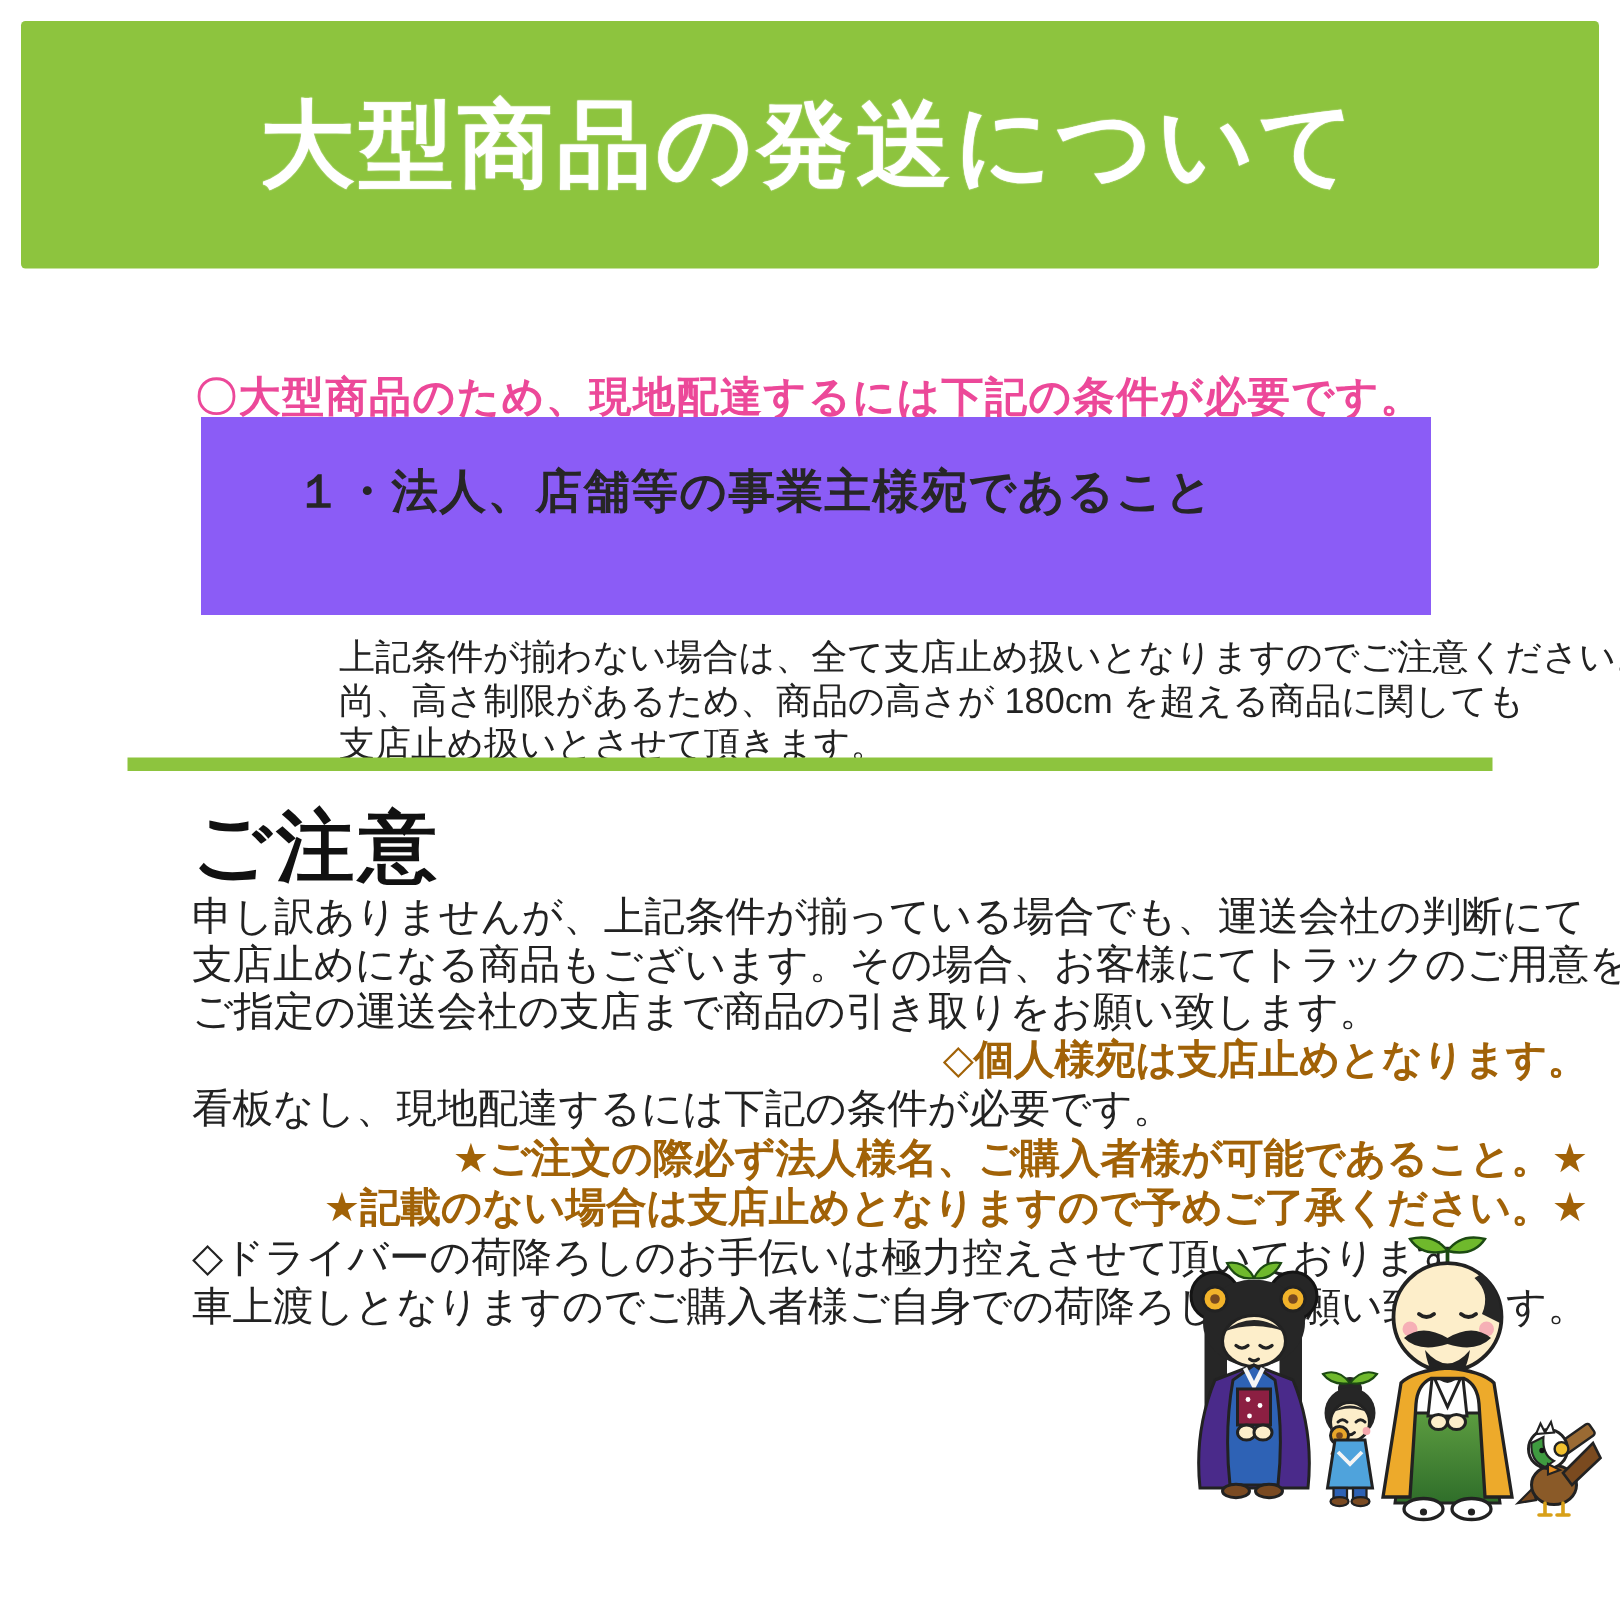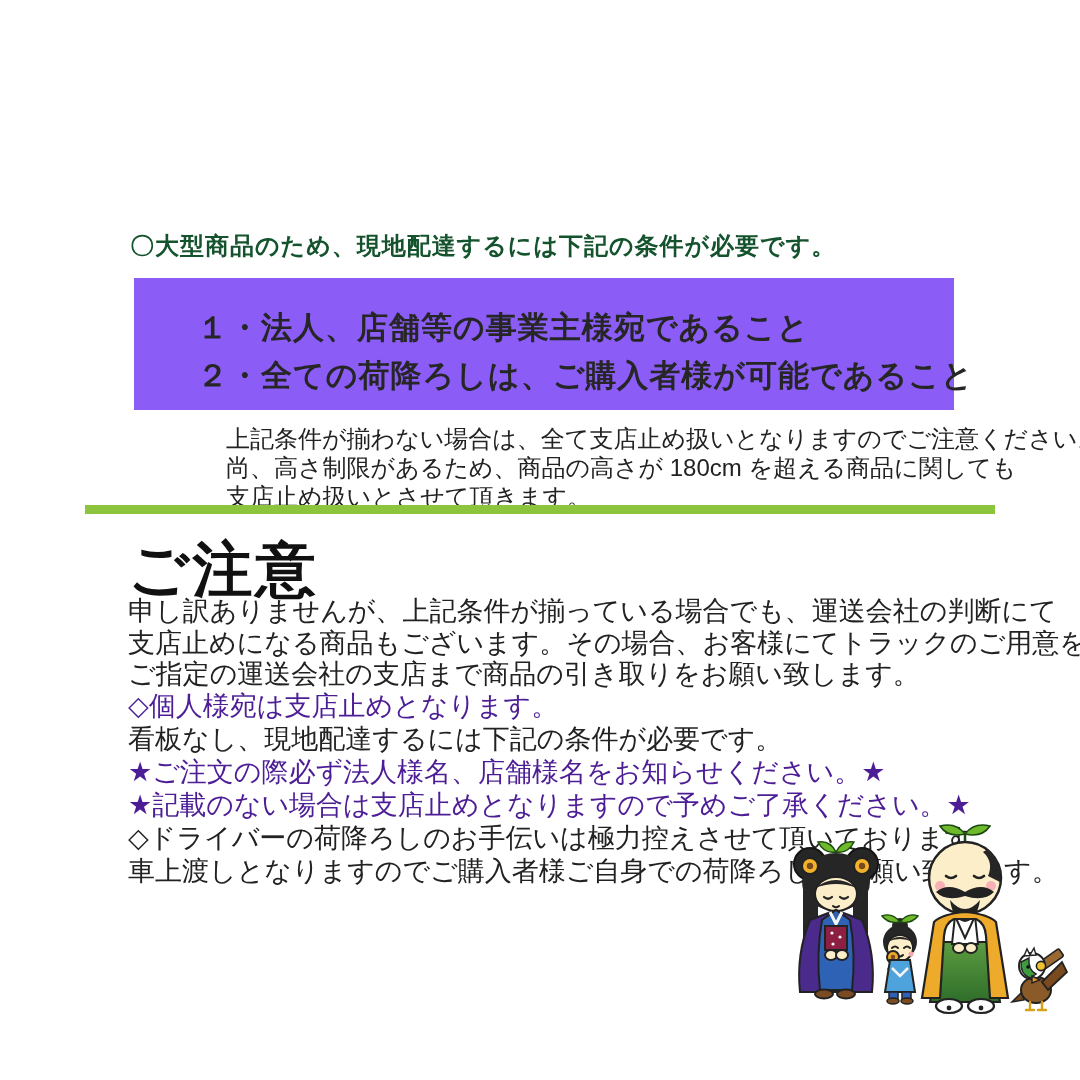--- a/index.html
+++ b/index.html
@@ -17,22 +17,22 @@
     background:#8dc43e;border-radius:3px;
     display:flex;align-items:center;justify-content:center;
   }
   .banner-title{
     color:#ffffff;font-size:63px;font-weight:bold;letter-spacing:3px;
     text-shadow:0 0 1px #ffffff;
     white-space:nowrap;
   }
   
   .intro{
-    position:absolute;left:130px;top:230px;
-    font-size:24px;font-weight:bold;color:#14532d;
+    position:absolute;left:130px;top:246px;
+    font-size:28px;font-weight:bold;color:#ec4899;
     white-space:nowrap;letter-spacing:1px;
   }
   
   .cond-box{
     position:absolute;left:134px;top:278px;width:820px;height:132px;
     background:#8b5cf6;
     box-sizing:border-box;
     padding:26px 0 0 63px;
   }
   .cond-line{
@@ -45,48 +45,50 @@
     font-size:24px;color:#222;line-height:29px;white-space:nowrap;
   }
   
   .divider{
     position:absolute;left:85px;top:505px;width:910px;height:9px;
     background:#8dc43e;
   }
   
   .caution-heading{
     position:absolute;left:128px;top:530px;
-    font-size:60px;font-weight:bold;color:#111;letter-spacing:3px;
+    font-size:52px;font-weight:bold;color:#111;letter-spacing:3px;
   }
   .caution-body{
     position:absolute;left:128px;top:596px;
     font-size:27px;color:#222;line-height:31.5px;white-space:nowrap;
   }
   .caution-notes{
     position:absolute;left:128px;top:690px;
     font-size:27px;line-height:33px;white-space:nowrap;
   }
   .note-black{color:#222;font-weight:normal;}
-  .note-red{color:#4c1d95;font-weight:normal;}
+  .note-red{color:#a16207;font-weight:bold;text-align:right;}
   
   .mascots{
     position:absolute;left:780px;top:824px;width:292px;height:208px;
   }
 </style>
 </head>
 <body>
 
 <div class="canvas">
 
+  <div class="banner">
+    <div class="banner-title">大型商品の発送について</div>
+  </div>
 
   <div class="intro">〇大型商品のため、現地配達するには下記の条件が必要です。</div>
 
   <div class="cond-box">
     <div class="cond-line">１・法人、店舗等の事業主様宛であること</div>
-    <div class="cond-line">２・全ての荷降ろしは、ご購入者様が可能であること</div>
   </div>
 
   <div class="branch-note">
     <div>上記条件が揃わない場合は、全て支店止め扱いとなりますのでご注意ください。</div>
     <div>尚、高さ制限があるため、商品の高さが 180cm を超える商品に関しても</div>
     <div>支店止め扱いとさせて頂きます。</div>
   </div>
 
   <div class="divider"></div>
 
@@ -94,21 +96,21 @@
 
   <div class="caution-body">
     <div>申し訳ありませんが、上記条件が揃っている場合でも、運送会社の判断にて</div>
     <div>支店止めになる商品もございます。その場合、お客様にてトラックのご用意をして頂き、</div>
     <div>ご指定の運送会社の支店まで商品の引き取りをお願い致します。</div>
   </div>
 
   <div class="caution-notes">
     <div class="note-red">◇個人様宛は支店止めとなります。</div>
     <div class="note-black">看板なし、現地配達するには下記の条件が必要です。</div>
-    <div class="note-red">★ご注文の際必ず法人様名、店舗様名をお知らせください。★</div>
+    <div class="note-red">★ご注文の際必ず法人様名、ご購入者様が可能であること。★</div>
     <div class="note-red">★記載のない場合は支店止めとなりますので予めご了承ください。★</div>
     <div class="note-black">◇ドライバーの荷降ろしのお手伝いは極力控えさせて頂いております。</div>
     <div class="note-black">車上渡しとなりますのでご購入者様ご自身での荷降ろしをお願い致します。</div>
   </div>
 
   <svg class="mascots" viewBox="0 0 292 208" xmlns="http://www.w3.org/2000/svg">
 
     <g>
 
       <rect x="23" y="60" width="15" height="90" rx="6" fill="#262626"></rect>

